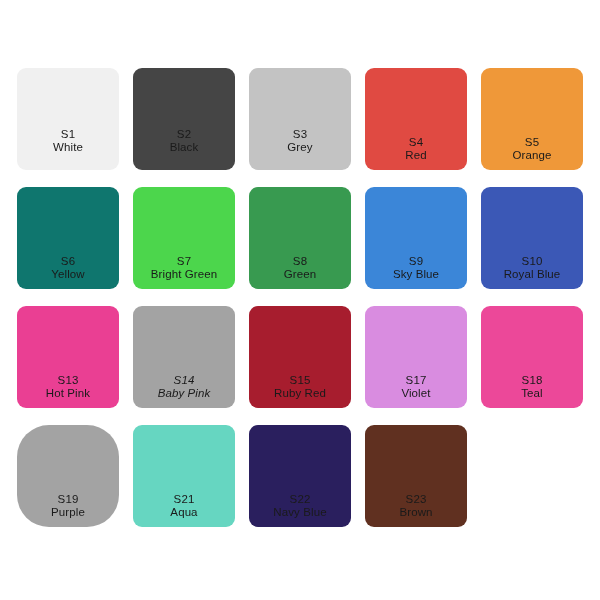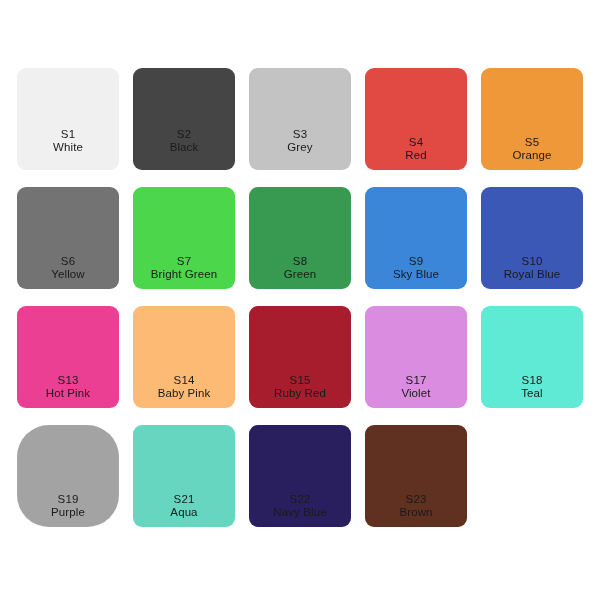--- a/index.html
+++ b/index.html
@@ -93,21 +93,21 @@
           <span class="swatch-code">S4</span>
           <span class="swatch-name">Red</span>
         </div>
       </div>
       <div class="swatch" style="background: rgb(239, 152, 57);">
         <div class="swatch-label">
           <span class="swatch-code">S5</span>
           <span class="swatch-name">Orange</span>
         </div>
       </div>
-      <div class="swatch" style="background: #737373;">
+      <div class="swatch" style="background: #0f766e;">
         <div class="swatch-label">
           <span class="swatch-code">S6</span>
           <span class="swatch-name">Yellow</span>
         </div>
       </div>
       <div class="swatch" style="background: rgb(76, 214, 76);">
         <div class="swatch-label">
           <span class="swatch-code">S7</span>
           <span class="swatch-name">Bright Green</span>
         </div>
@@ -129,39 +129,39 @@
           <span class="swatch-code">S10</span>
           <span class="swatch-name">Royal Blue</span>
         </div>
       </div>
       <div class="swatch" style="background: rgb(234, 63, 147);">
         <div class="swatch-label">
           <span class="swatch-code">S13</span>
           <span class="swatch-name">Hot Pink</span>
         </div>
       </div>
-      <div class="swatch" style="background: #fdba74;">
+      <div class="swatch" style="background: #a3a3a3; font-style: italic;">
         <div class="swatch-label">
           <span class="swatch-code">S14</span>
           <span class="swatch-name">Baby Pink</span>
         </div>
       </div>
       <div class="swatch" style="background: rgb(167, 29, 46);">
         <div class="swatch-label">
           <span class="swatch-code">S15</span>
           <span class="swatch-name">Ruby Red</span>
         </div>
       </div>
       <div class="swatch" style="background: rgb(217, 140, 224);">
         <div class="swatch-label">
           <span class="swatch-code">S17</span>
           <span class="swatch-name">Violet</span>
         </div>
       </div>
-      <div class="swatch" style="background: #5eead4;">
+      <div class="swatch" style="background: #ec4899;">
         <div class="swatch-label">
           <span class="swatch-code">S18</span>
           <span class="swatch-name">Teal</span>
         </div>
       </div>
       <div class="swatch" style="background: #a3a3a3; border-radius: 32px;">
         <div class="swatch-label">
           <span class="swatch-code">S19</span>
           <span class="swatch-name">Purple</span>
         </div>

